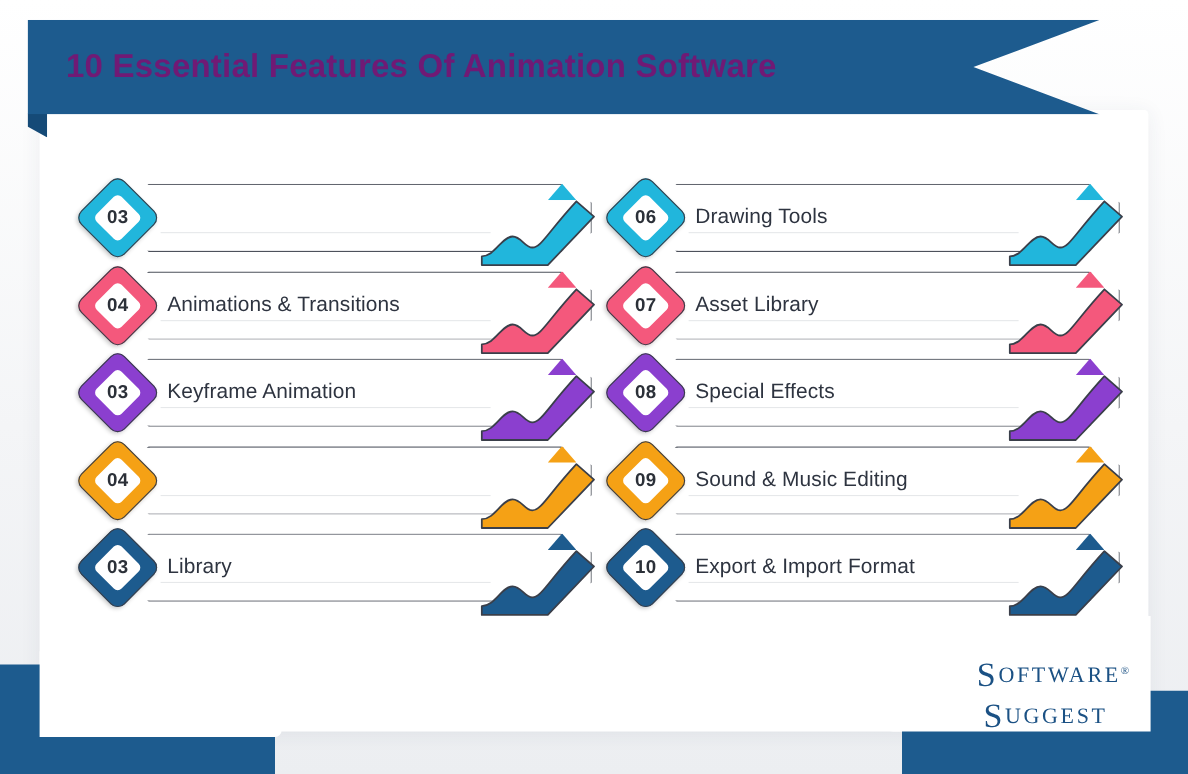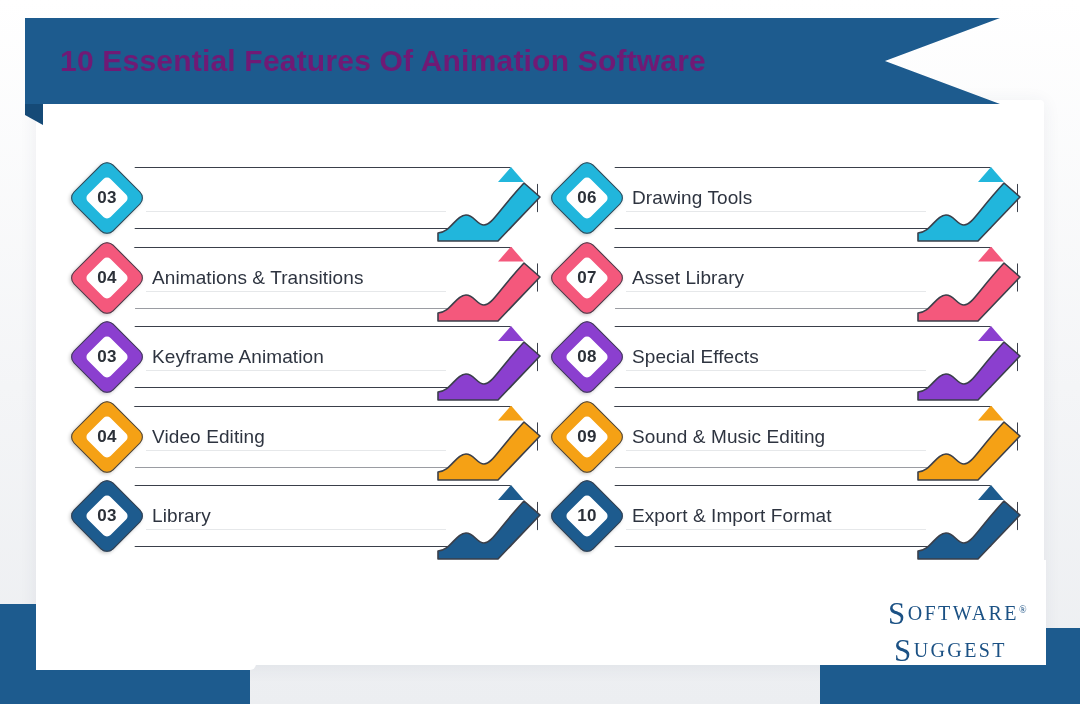--- a/index.html
+++ b/index.html
@@ -311,21 +311,20 @@
             <path d="M2 62 C 14 62, 20 44, 30 44 C 38 44, 41 54, 48 54 C 56 54, 62 40, 88 12 L 104 26 L 62 70 L 2 70 Z" fill="#f5a115"></path>
             <path d="M2 62 C 14 62, 20 44, 30 44 C 38 44, 41 54, 48 54 C 56 54, 62 40, 88 12 L 104 26 L 62 70 L 2 70 Z" fill="none" stroke="#3a3f4a" stroke-width="1.6" stroke-linejoin="round"></path>
           </svg>
         </div>
         <div class="diamond">
           <div class="diamond-outer" style="background: rgb(245, 161, 21);"></div>
           <div class="diamond-edge"></div>
           <div class="diamond-inner"></div>
           <div class="diamond-num">04</div>
         </div>
-        <div class="feat-label">Video Editing</div>
       </div>
       <div class="feat" style="left: 68px; top: 481px;">
         <div class="feat-card"></div>
         <div class="feat-card-fill"></div>
         <div class="feat-rule"></div>
         <div class="notch" style="background: rgb(29, 91, 142);"></div>
         <div class="swoosh">
           <svg width="118" height="72" viewBox="0 0 118 72">
             <path d="M2 62 C 14 62, 20 44, 30 44 C 38 44, 41 54, 48 54 C 56 54, 62 40, 88 12 L 104 26 L 62 70 L 2 70 Z" fill="#1d5b8e"></path>
             <path d="M2 62 C 14 62, 20 44, 30 44 C 38 44, 41 54, 48 54 C 56 54, 62 40, 88 12 L 104 26 L 62 70 L 2 70 Z" fill="none" stroke="#3a3f4a" stroke-width="1.6" stroke-linejoin="round"></path>

